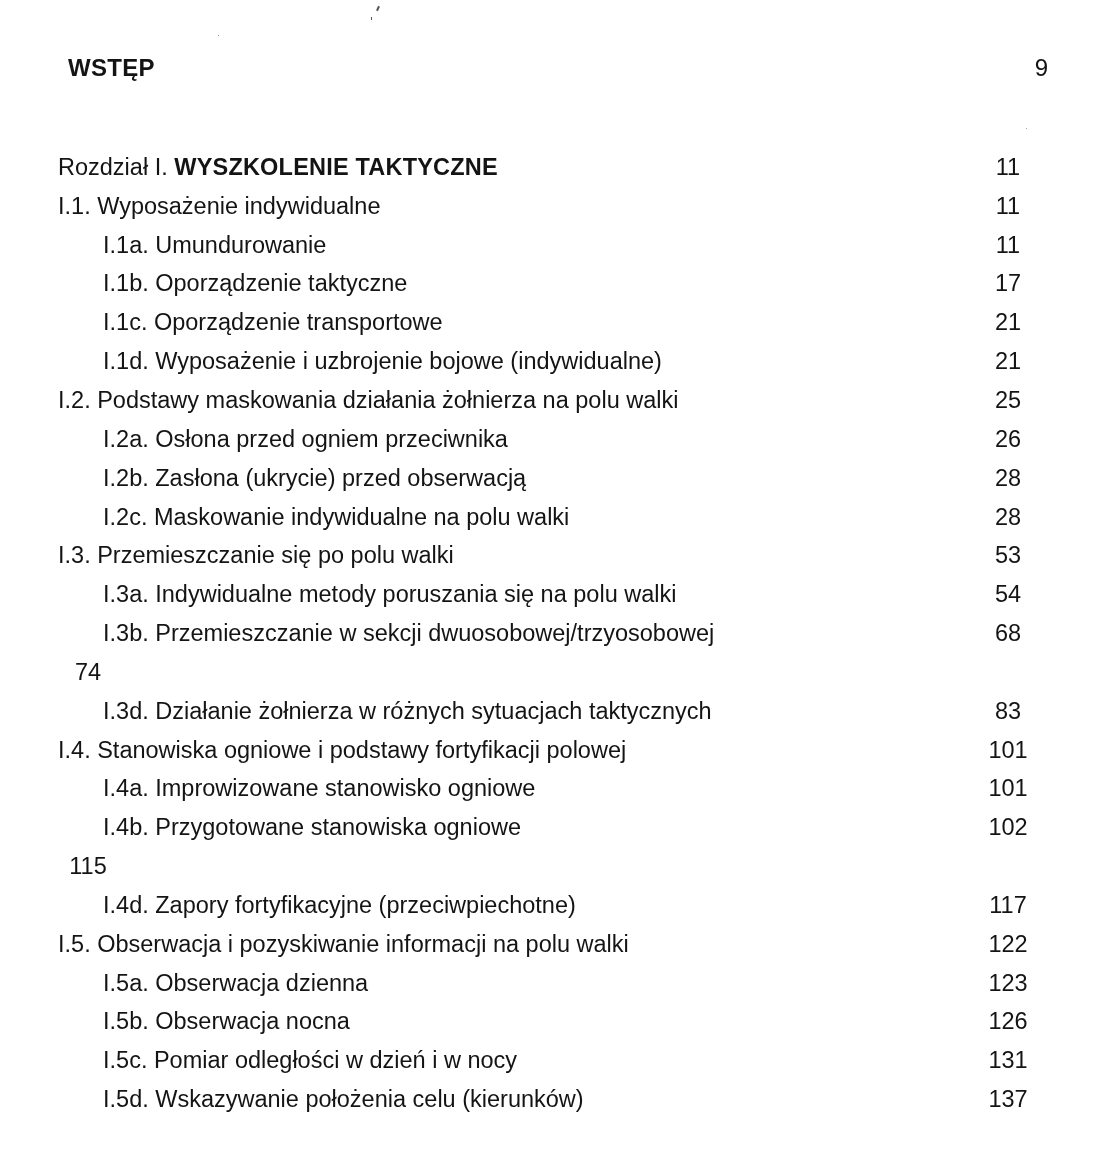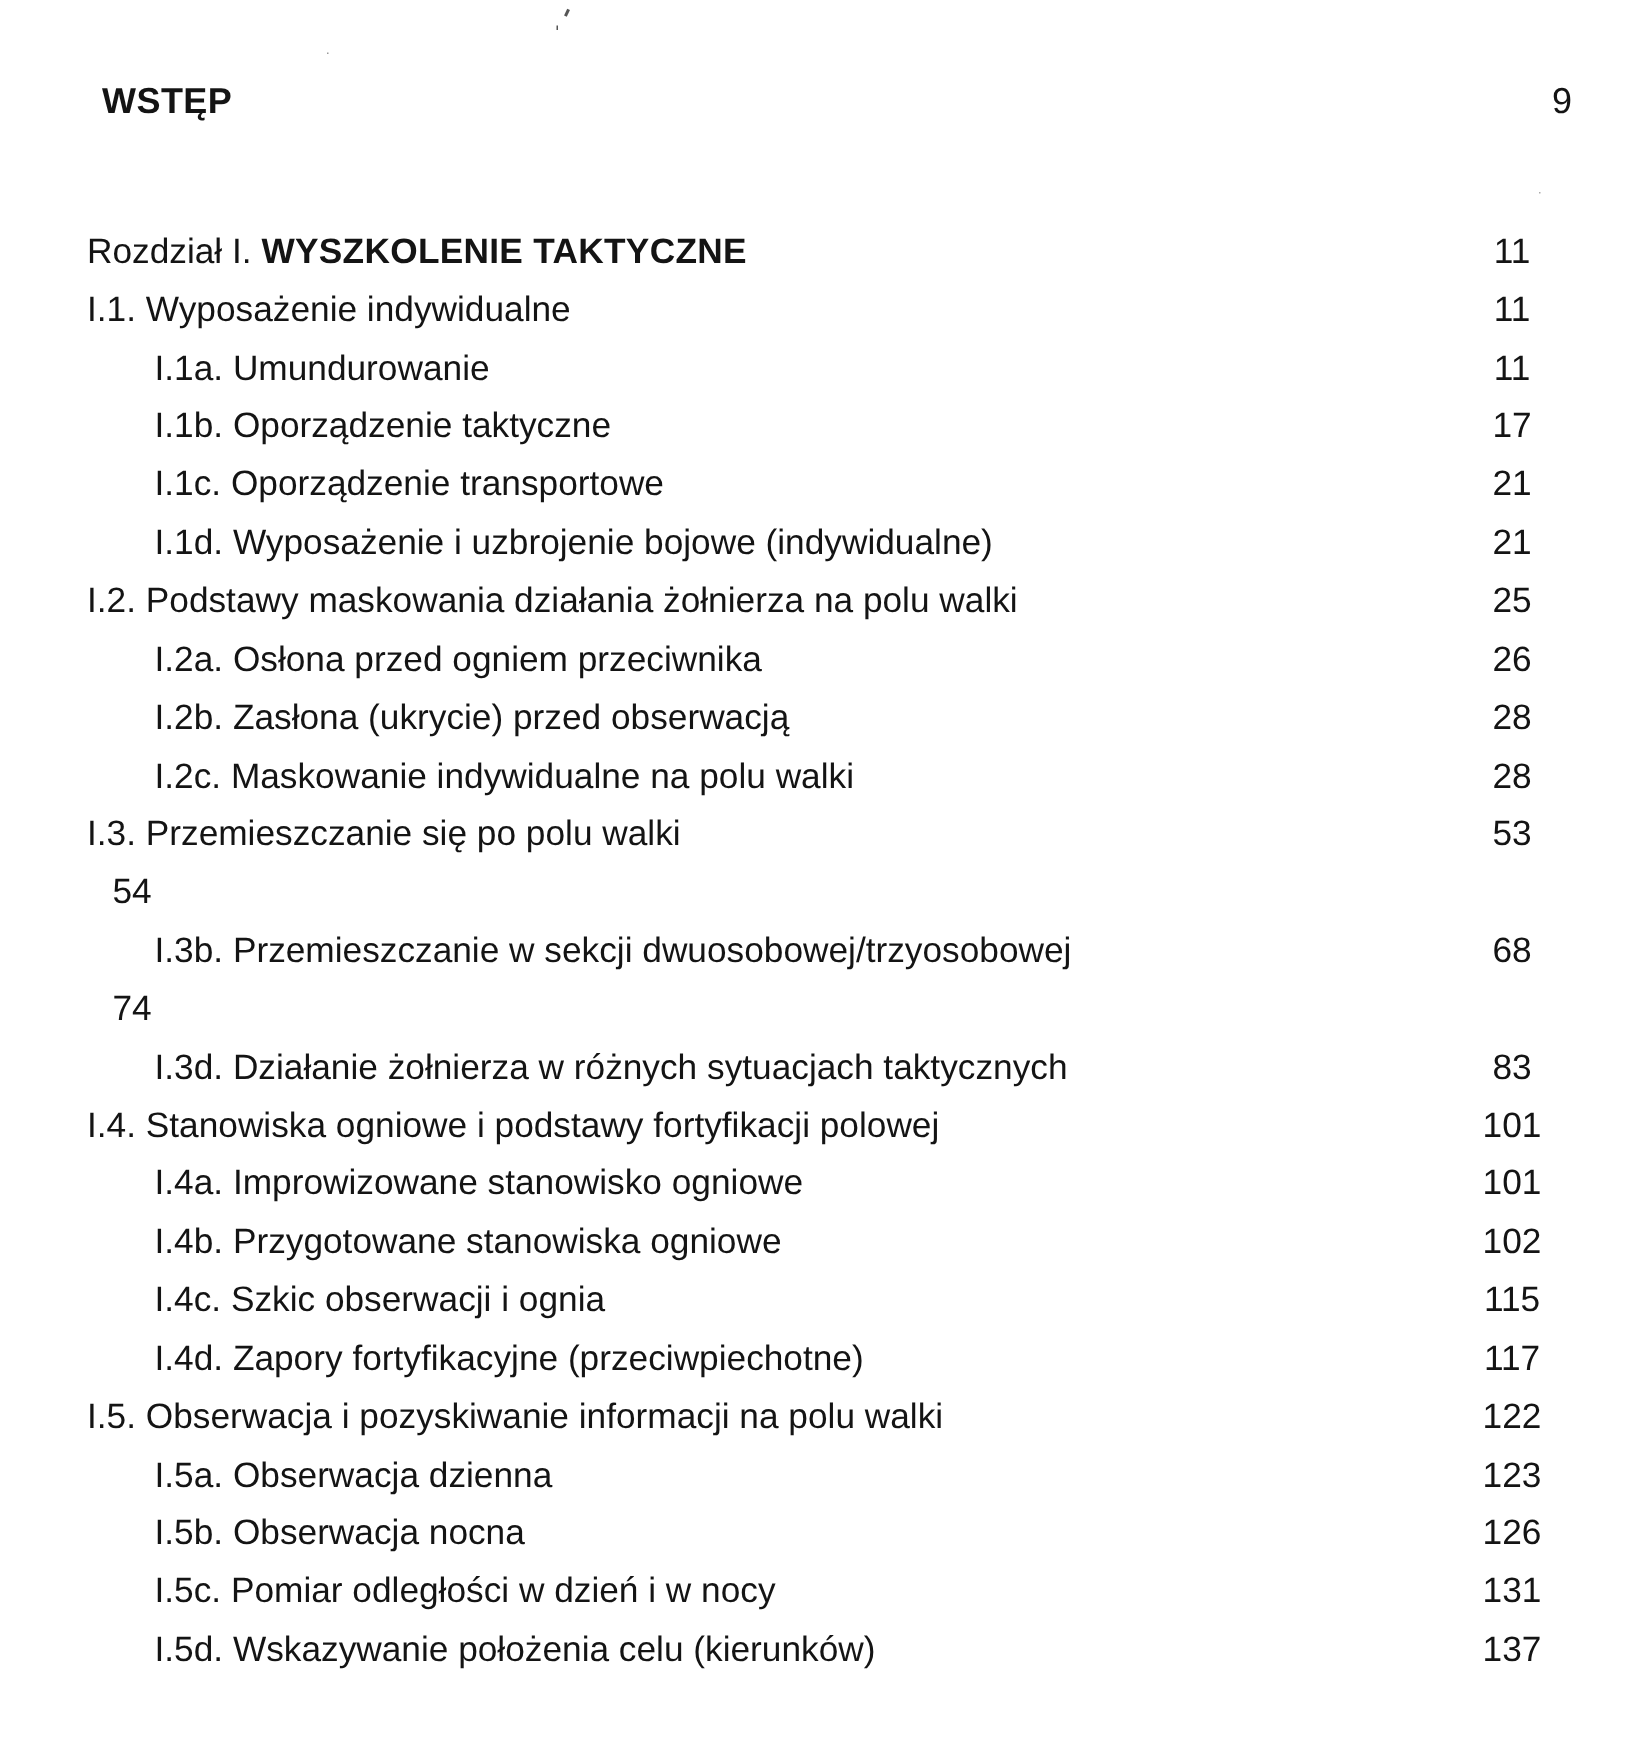--- a/index.html
+++ b/index.html
@@ -122,20 +122,21 @@
         </div>
         <div class="row lvl-2">
           <span class="label">I.2c. Maskowanie indywidualne na polu walki</span>
           <span class="pg">28</span>
         </div>
         <div class="row lvl-1">
           <span class="label">I.3. Przemieszczanie się po polu walki</span>
           <span class="pg">53</span>
         </div>
         <div class="row lvl-2">
+          <span class="label">I.3a. Indywidualne metody poruszania się na polu walki</span>
           <span class="pg">54</span>
         </div>
         <div class="row lvl-2">
           <span class="label">I.3b. Przemieszczanie w sekcji dwuosobowej/trzyosobowej</span>
           <span class="pg">68</span>
         </div>
         <div class="row lvl-2">
           <span class="pg">74</span>
         </div>
         <div class="row lvl-2">
@@ -148,21 +149,20 @@
         </div>
         <div class="row lvl-2">
           <span class="label">I.4a. Improwizowane stanowisko ogniowe</span>
           <span class="pg">101</span>
         </div>
         <div class="row lvl-2">
           <span class="label">I.4b. Przygotowane stanowiska ogniowe</span>
           <span class="pg">102</span>
         </div>
         <div class="row lvl-2">
-          <span class="label">I.4c. Szkic obserwacji i ognia</span>
           <span class="pg">115</span>
         </div>
         <div class="row lvl-2">
           <span class="label">I.4d. Zapory fortyfikacyjne (przeciwpiechotne)</span>
           <span class="pg">117</span>
         </div>
         <div class="row lvl-1">
           <span class="label">I.5. Obserwacja i pozyskiwanie informacji na polu walki</span>
           <span class="pg">122</span>
         </div>

